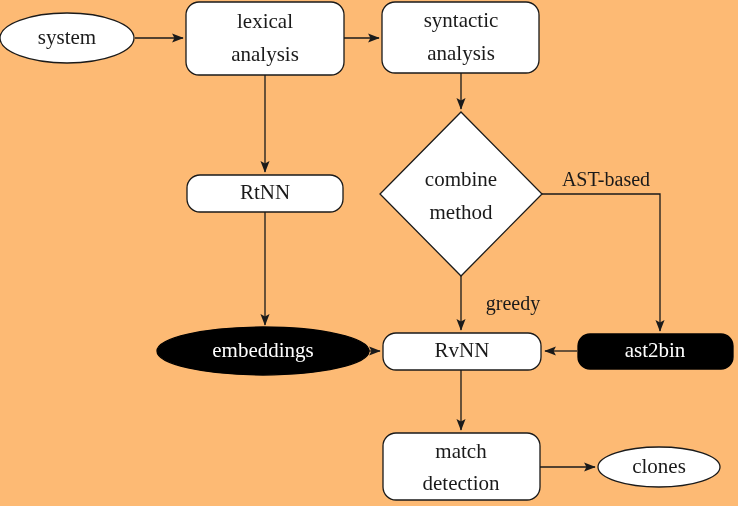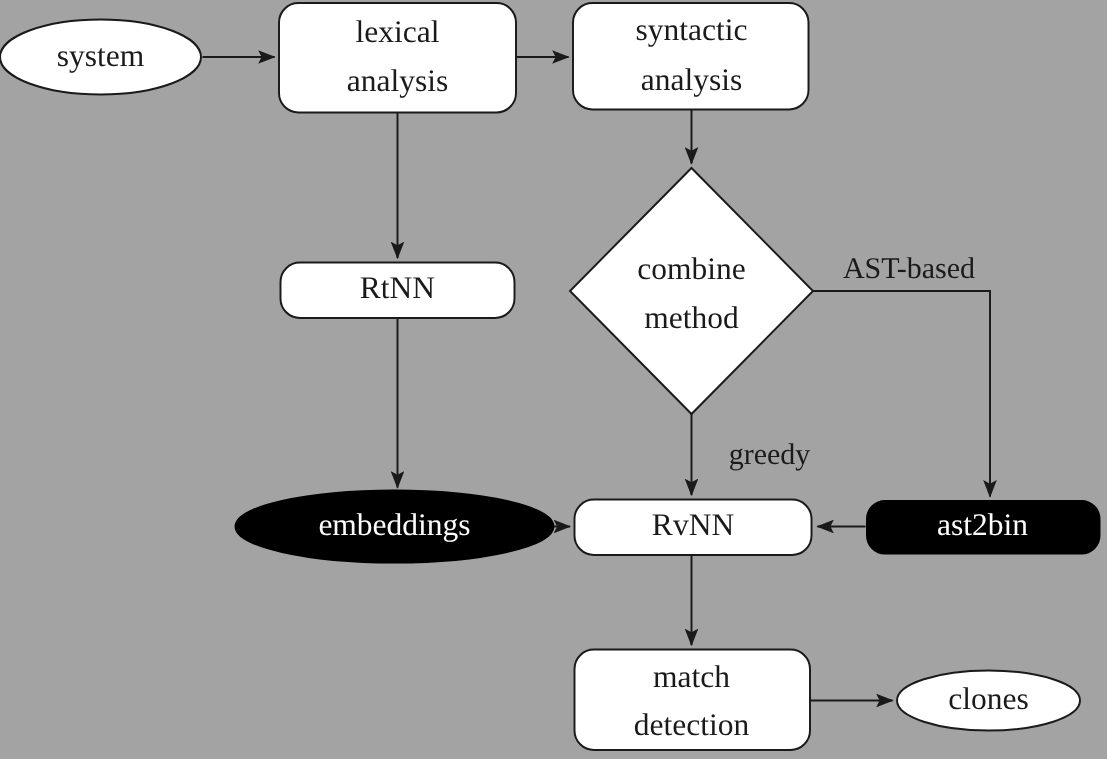--- a/index.html
+++ b/index.html
@@ -4,21 +4,21 @@
 <style>
   html, body {
     margin: 0;
     padding: 0;
     background: #ffffff;
   }
   #canvas {
     position: relative;
     width: 738px;
     height: 506px;
-    background: #a3a3a3;
+    background: #fdba74;
     font-family: "Liberation Serif", "DejaVu Serif", serif;
     overflow: hidden;
   }
   svg.diagram {
     position: absolute;
     left: 0;
     top: 0;
     width: 738px;
     height: 506px;
   }

